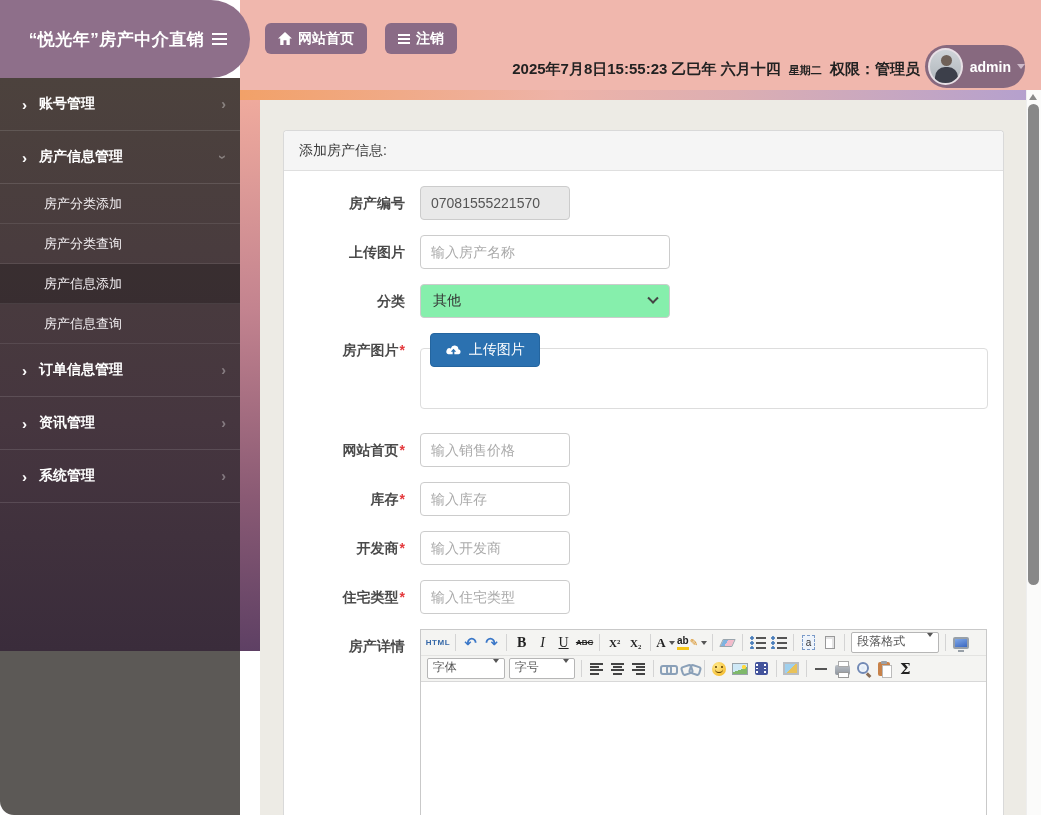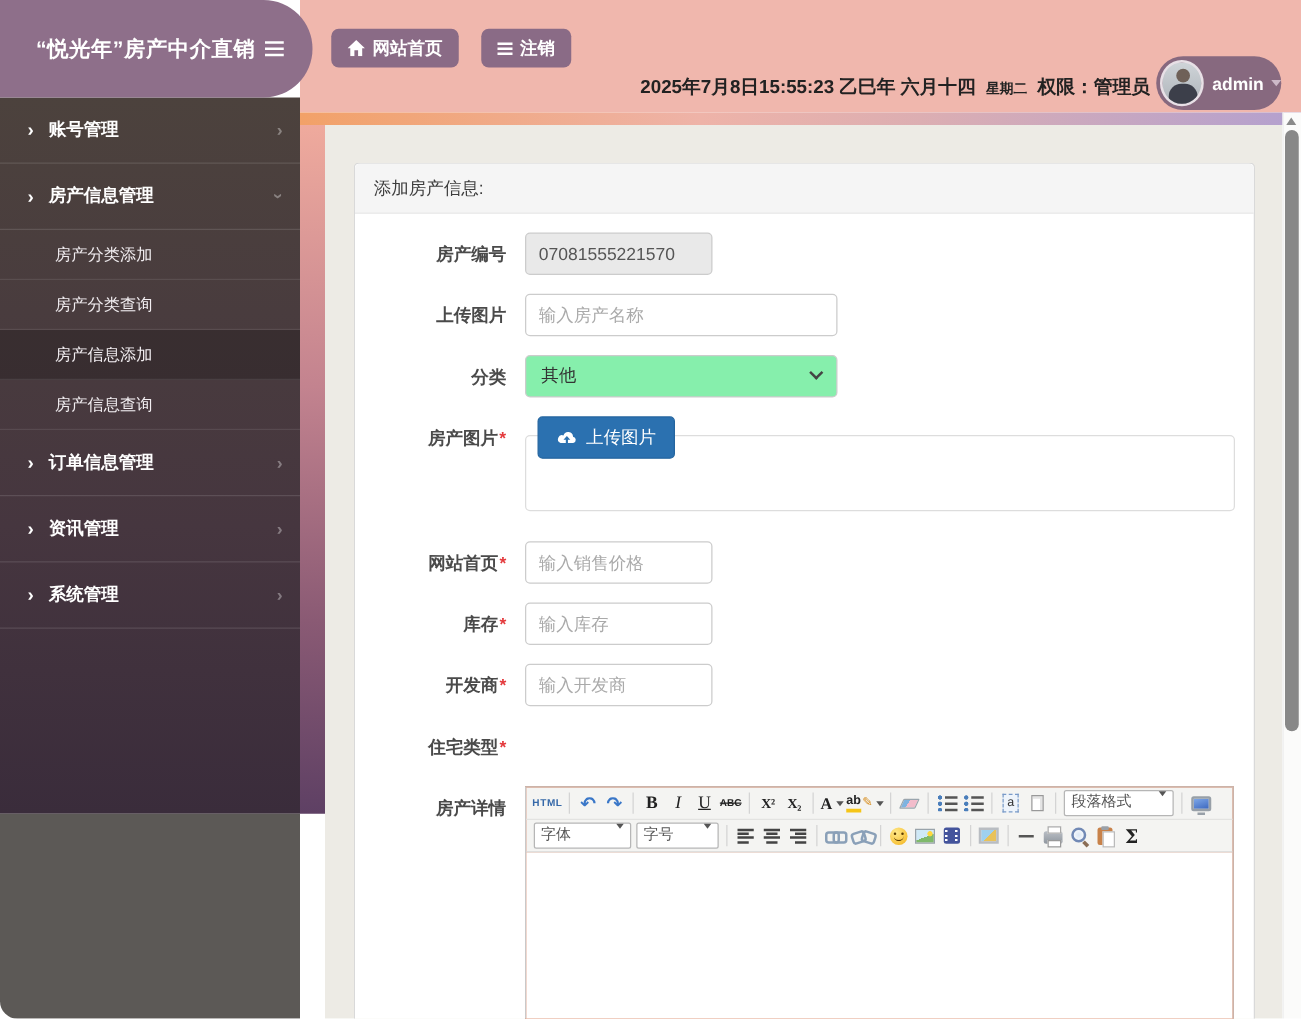--- a/index.html
+++ b/index.html
@@ -298,20 +298,21 @@
         <label class="flabel">
           <span>开发商</span><span class="req">*</span>
         </label>
         <input class="finput w150" placeholder="输入开发商" style="">
       </div>
 
       <div class="frow">
         <label class="flabel">
           <span>住宅类型</span><span class="req">*</span>
         </label>
+        <input class="finput w150" placeholder="输入住宅类型" style="">
       </div>
 
       <div class="frow">
         <label class="flabel">
           <span>房产详情</span>
         </label>
         <div class="editor">
           <div class="tbar r1">
             <span class="tbtn b-html">HTML</span>
             <span class="tsep"></span>

